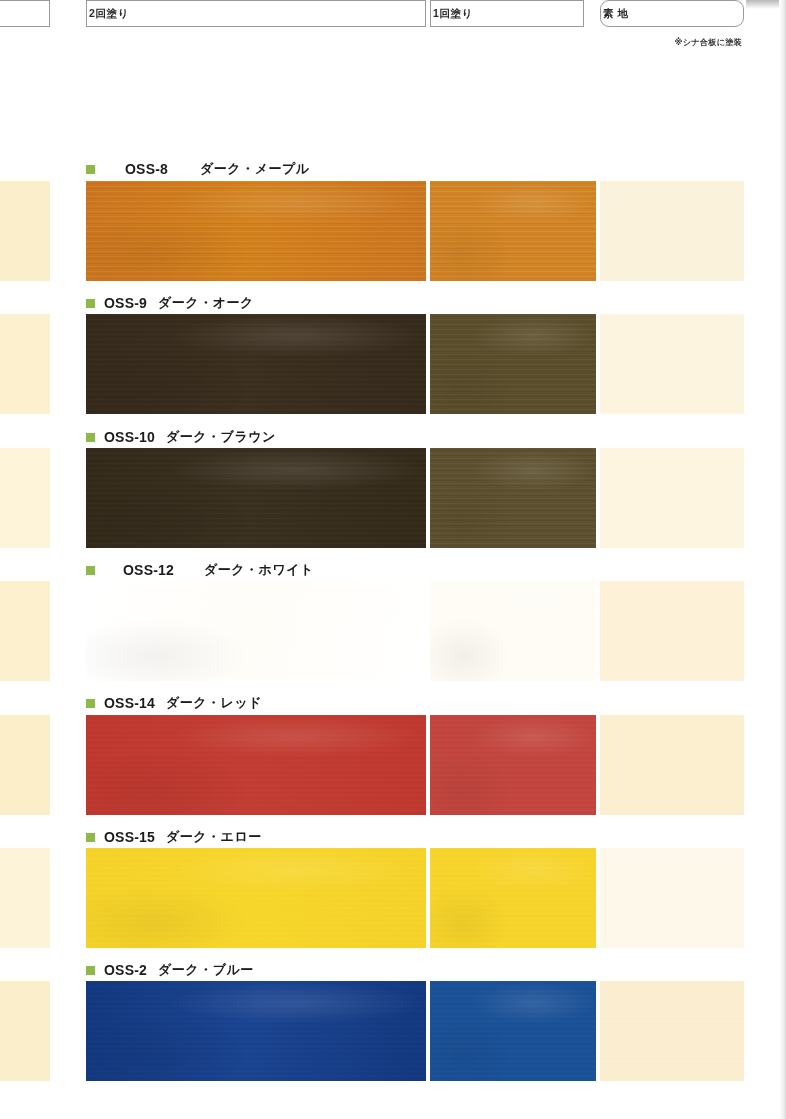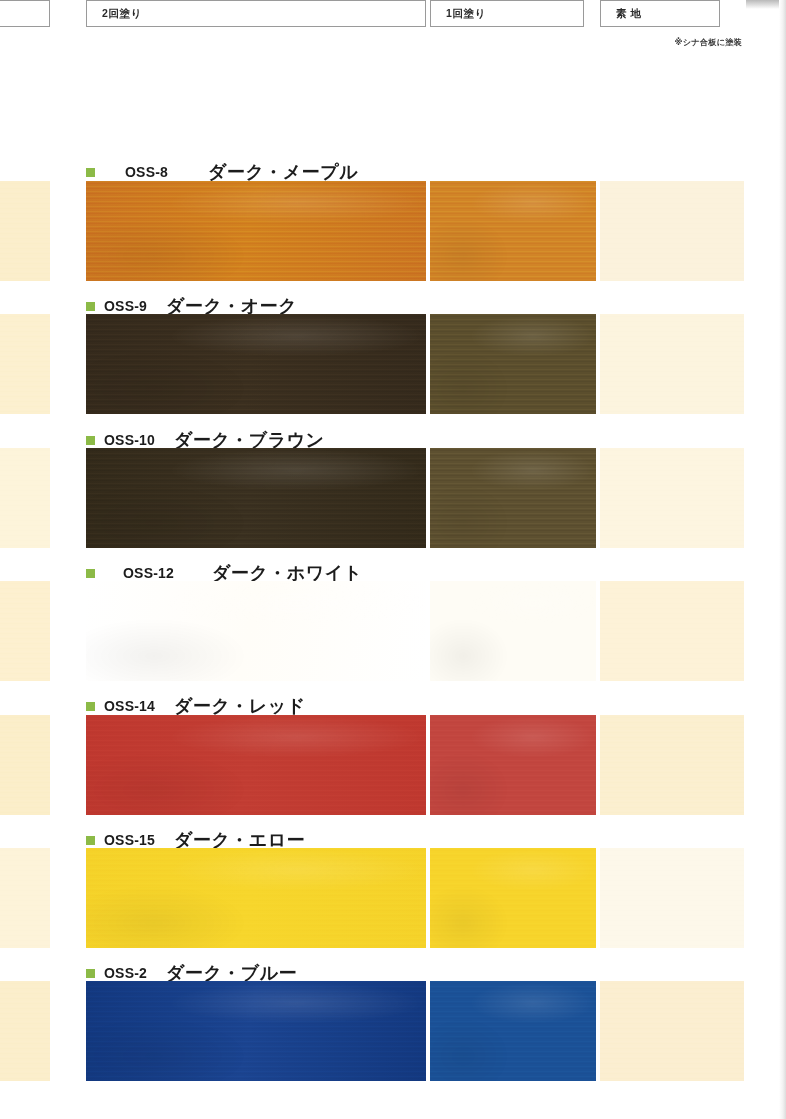--- a/index.html
+++ b/index.html
@@ -49,33 +49,33 @@
 
   
   .colhead {
     position: absolute;
     height: 27px;
     border: 1px solid #9a9a9a;
     background: #ffffff;
   }
   .colhead span {
     position: absolute;
-    left: 15px;
+    left: 2px;
     top: 50%;
     transform: translateY(-50%);
     font-size: 10.5px;
     font-weight: 700;
     color: #2b2b2b;
     letter-spacing: 0.6px;
     white-space: nowrap;
   }
   .colhead.stub { left: -40px; width: 90px; }
   .colhead.c2   { left: 86px;  width: 340px; }
   .colhead.c1   { left: 430px; width: 154px; }
-  .colhead.c0   { left: 600px; width: 120px; }
+  .colhead.c0   { left: 600px; width: 144px; border-radius: 9px; }
 
   
   .rowlabel {
     position: absolute;
     left: 86px;
     display: flex;
     align-items: center;
     gap: 9px;
     white-space: nowrap;
   }
@@ -87,25 +87,25 @@
     top: 0px;
   }
   .code {
     font-size: 14px;
     font-weight: 700;
     color: #1c1c1c;
     letter-spacing: 0.2px;
     font-family: "Liberation Sans", "DejaVu Sans", sans-serif;
   }
   .cname {
-    font-size: 18px;
+    font-size: 13px;
     font-weight: 700;
     color: #1c1c1c;
     letter-spacing: 0.5px;
-    margin-left: 10px;
+    margin-left: 2px;
   }
 
   
   .swatch {
     position: absolute;
     height: 100px;
     background-repeat: no-repeat;
   }
   .sw-2 { left: 86px;  width: 340px; }
   .sw-1 { left: 430px; width: 166px; }

